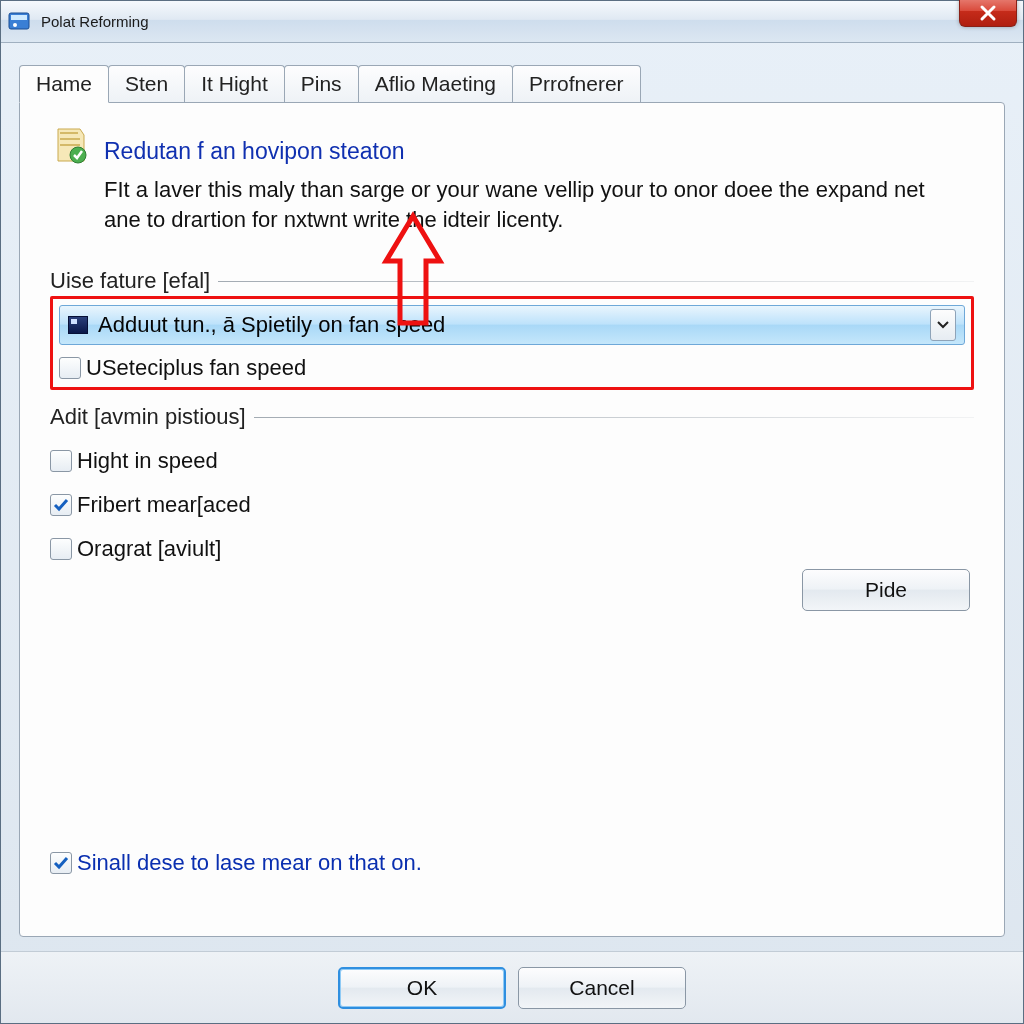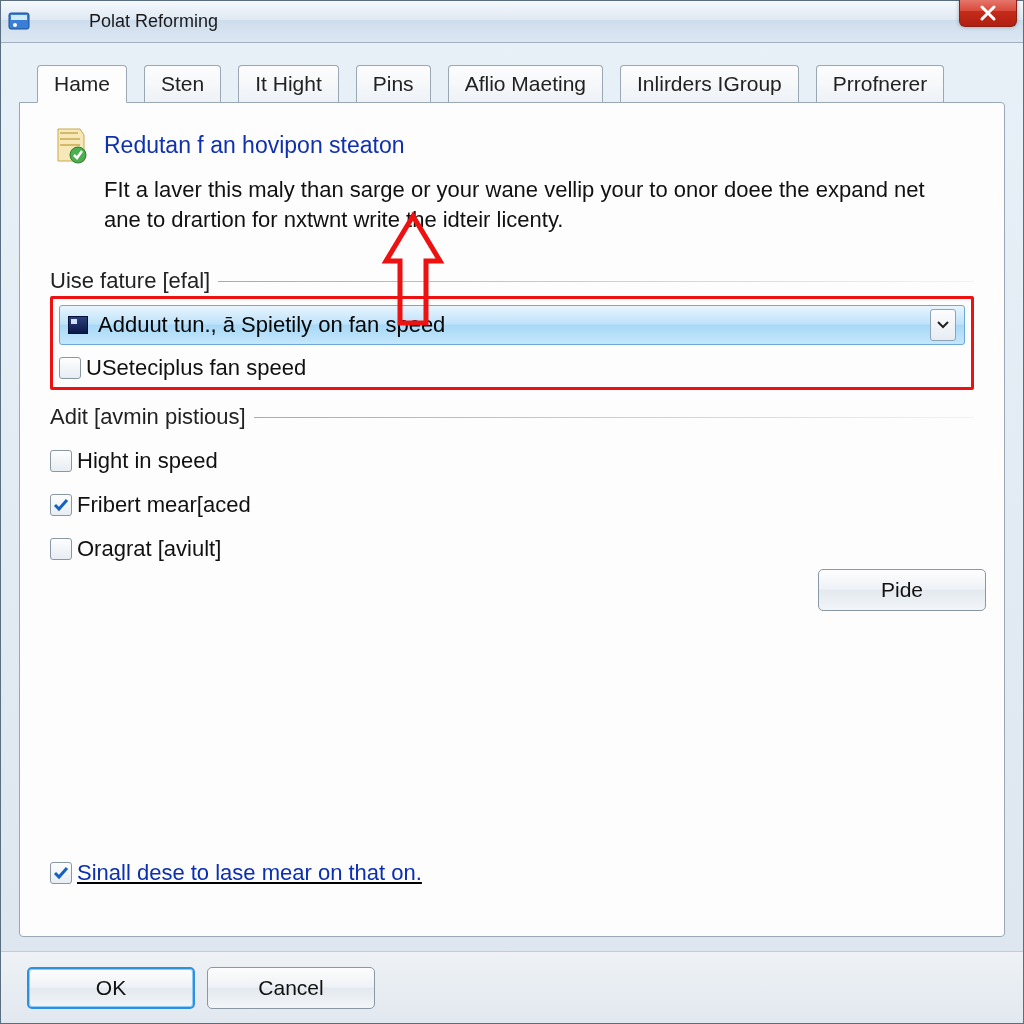--- a/index.html
+++ b/index.html
@@ -26,23 +26,22 @@
     align-items: center;
     padding: 0 6px;
     position: relative;
   }
   .titlebar-icon {
     width: 24px; height: 24px;
     margin-right: 10px;
     display:flex;align-items:center;justify-content:center;
   }
   .titlebar-title {
-    font-size: 18px;
+    font-size: 15px;
     color: #1a1a1a;
-    margin-left: 48px;
   }
   .close-btn {
     position: absolute;
     right: 6px;
     top: -2px;
     width: 58px;
     height: 28px;
     background: linear-gradient(to bottom, #e67a6f 0%, #d9493a 45%, #c52b1a 46%, #b01f10 100%);
     border: 1px solid #8a2016;
     border-top: none;
@@ -69,41 +68,40 @@
     padding: 6px 16px 6px 16px;
     font-size: 21px;
     background: linear-gradient(to bottom, #fdfdfe 0%, #eef2f6 100%);
     border: 1px solid #9aa7b5;
     border-bottom: none;
     border-radius: 4px 4px 0 0;
     margin-right: -1px;
     color: #222;
     cursor: pointer;
     position: relative;
-    margin-left: 18px;
   }
   .tab.active {
     background: #fdfdfd;
     border-bottom: 1px solid #fdfdfd;
     margin-bottom: -1px;
     z-index: 3;
   }
   .tab-panel {
     flex: 1;
     background: #fdfdfd;
     border: 1px solid #9aa7b5;
     border-radius: 0 4px 4px 4px;
     padding: 22px 30px 18px 30px;
     position: relative;
     display:flex;
     flex-direction:column;
   }
   .header-row {
     display:flex;
-    align-items:center;
+    align-items:flex-end;
     gap: 14px;
     margin-bottom: 10px;
   }
   .header-icon {
     width: 40px; height: 40px;
     flex-shrink:0;
   }
   .header-title {
     font-size: 23px;
     color: #1030b0;
@@ -200,51 +198,50 @@
   }
   .chk.checked svg { display:block; }
   .chk svg { display:none; width:16px;height:16px; }
   .chk-label {
     font-size: 22px;
     color:#111;
   }
   .options-block .check-row { margin-top: 18px; }
   .pide-btn {
     position:absolute;
-    right: 18px;
+    right: 34px;
     top: 466px;
   }
   .btn {
     min-width: 168px;
     height: 42px;
     background: linear-gradient(to bottom,#fdfdfe 0%,#eef2f6 48%,#e3e9ef 50%,#f2f5f8 100%);
     border: 1px solid #8a97a5;
     border-radius: 5px;
     font-size: 21px;
     color:#111;
     cursor:pointer;
     padding: 0 24px;
   }
   .btn.primary {
     border: 2px solid #2f8fe0;
     box-shadow: 0 0 0 1px #8fcaf5 inset;
   }
   .bottom-check {
     margin-top: auto;
-    margin-bottom: 32px;
-    text-decoration: underline;
+    margin-bottom: 42px;
   }
   .bottom-check .chk-label { color:#0a2fb0; }
   .dialog-buttons {
     height: 72px;
     background: linear-gradient(to bottom,#eef2f6,#e2e8ef);
     border-top: 1px solid #c2ccd6;
     display:flex;
     align-items:center;
-    justify-content:flex-start;
+    justify-content:center;
     gap: 12px;
     padding: 4px 26px;
   }
 </style>
 </head>
 <body>
 
 <div class="window">
 
   <div class="titlebar">
@@ -264,21 +261,20 @@
   </div>
 
   <div class="content-area">
 
     <div class="tabs">
       <div class="tab active">Hame</div>
       <div class="tab">Sten</div>
       <div class="tab">It Hight</div>
       <div class="tab">Pins</div>
       <div class="tab">Aflio Maeting</div>
-      <div class="tab">Inlirders IGroup</div>
       <div class="tab">Prrofnerer</div>
     </div>
 
     <div class="tab-panel">
 
       <div class="arrow-annotation">
         <svg width="70" height="120" viewBox="0 0 70 120">
           <path d="M35 5 L62 50 L48 50 L48 112 L22 112 L22 50 L8 50 Z" fill="none" stroke="#e11" stroke-width="5" stroke-linejoin="miter"></path>
         </svg>
       </div>

